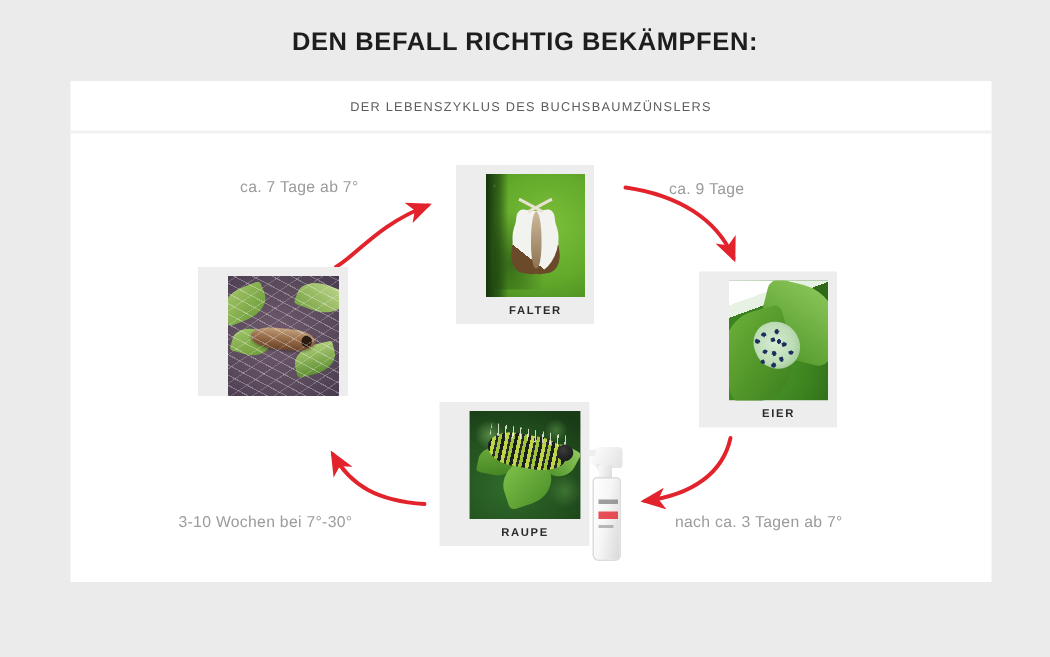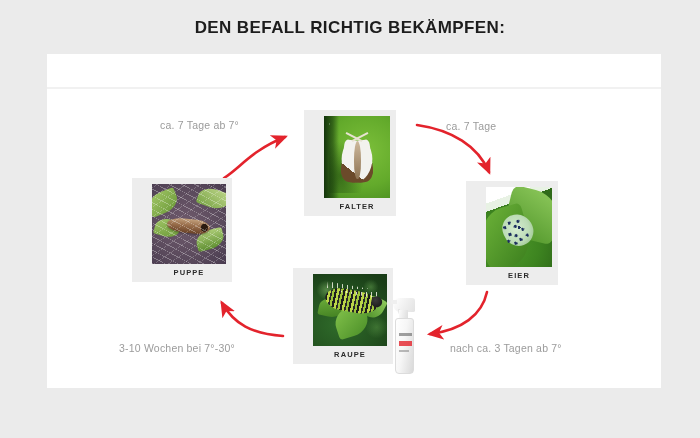--- a/index.html
+++ b/index.html
@@ -316,20 +316,21 @@
   .footer-note .accent { color: #e3232c; font-weight: bold; }
 </style>
 </head>
 <body>
 
 <div id="root">
 
   <div class="page-title">DEN BEFALL RICHTIG BEKÄMPFEN:</div>
 
   <div class="panel">
+    <div class="panel-subtitle">DER LEBENSZYKLUS DES BUCHSBAUMZÜNSLERS</div>
     <div class="panel-divider"></div>
   </div>
 
   <svg class="arrows" viewBox="0 0 700 438">
     <defs>
       <marker id="ah" markerWidth="7" markerHeight="7" refX="5.2" refY="3.2" orient="auto">
         <path d="M0,0.4 L6.4,3.2 L0,6 L1.7,3.2 Z" fill="#e3232c"></path>
       </marker>
     </defs>
 
@@ -390,34 +391,33 @@
     <div class="photo">
       <div class="ph ph-puppe">
         <div class="pleaf pl1"></div>
         <div class="pleaf pl3"></div>
         <div class="pleaf pl2"></div>
         <div class="pleaf pl4"></div>
         <div class="pupa"></div>
         <div class="silk"></div>
       </div>
     </div>
-    <div class="card-label">PUPPE</div>
   </div>
 
   <div class="spray">
     <div class="head"></div>
     <div class="nozzle"></div>
     <div class="trigger"></div>
     <div class="neck"></div>
     <div class="bottle">
       <div class="bottle-text1"></div>
       <div class="bottle-text2"></div>
       <div class="bottle-text3"></div>
     </div>
   </div>
 
   <div class="step-label lbl-pupa-falter">ca. 7 Tage ab 7°</div>
-  <div class="step-label lbl-falter-eier">ca. 7 Tage</div>
+  <div class="step-label lbl-falter-eier">ca. 9 Tage</div>
   <div class="step-label lbl-eier-raupe">nach ca. 3 Tagen ab 7°</div>
   <div class="step-label lbl-raupe-pupa">3-10 Wochen bei 7°-30°</div>
 
 
 </div>
 
 </body></html>

